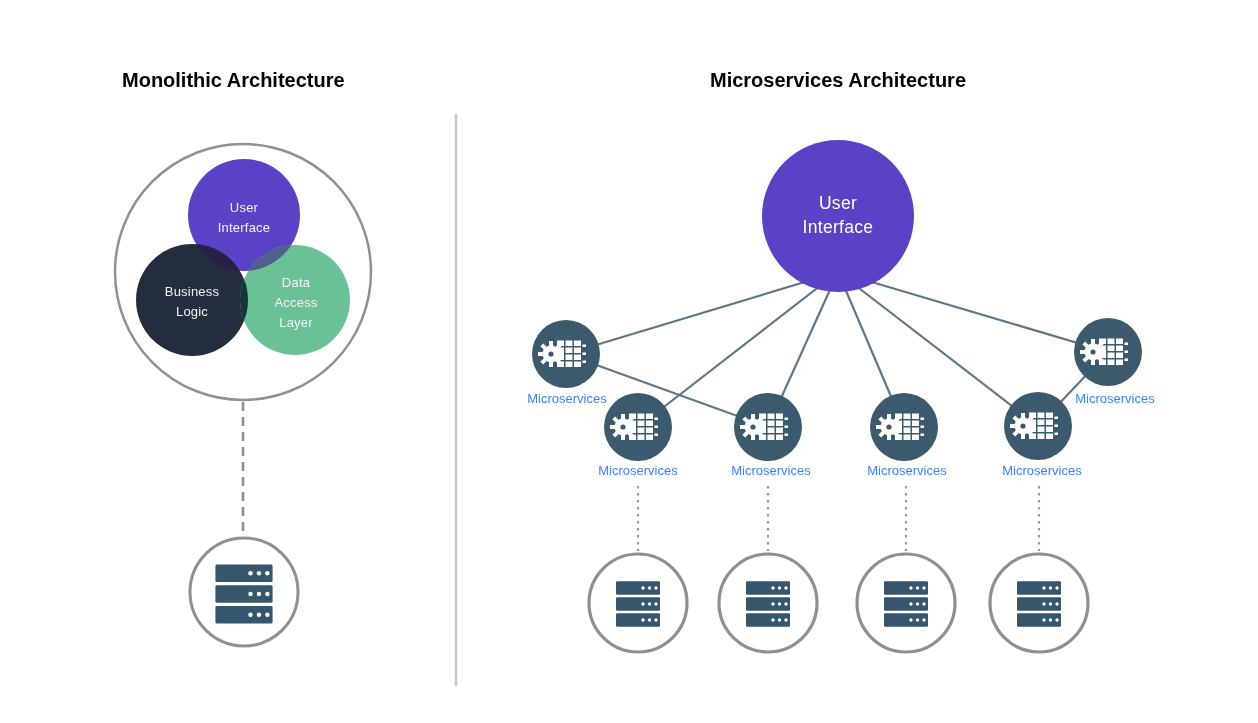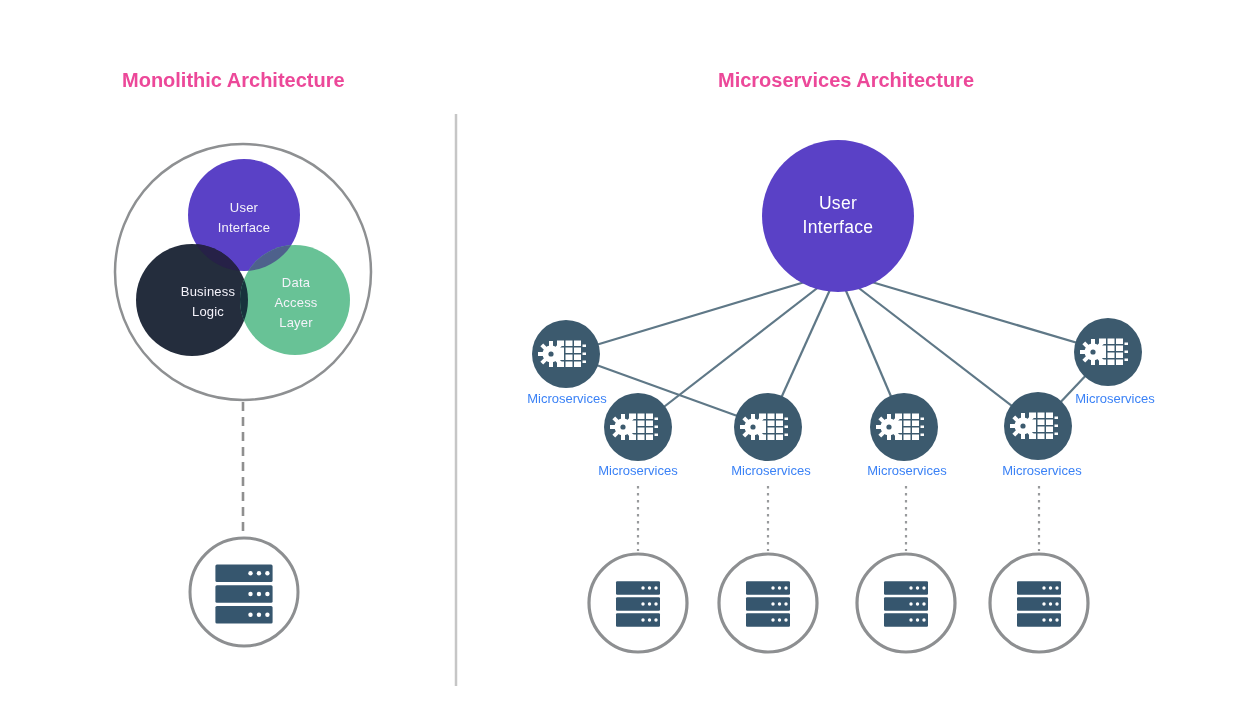--- a/index.html
+++ b/index.html
@@ -17,25 +17,25 @@
   }
   .canvas svg {
     position: absolute;
     left: 0;
     top: 0;
   }
   .title {
     position: absolute;
     font-size: 20px;
     font-weight: 600;
-    color: #ec4899;
+    color: #000000;
     white-space: nowrap;
   }
   .title-left { left: 122px; top: 69px; }
-  .title-right { left: 838px; top: 69px; transform: translateX(-50%); margin-left: 8px; }
+  .title-right { left: 838px; top: 69px; transform: translateX(-50%); }
   .vlabel {
     position: absolute;
     transform: translate(-50%, -50%);
     text-align: center;
     white-space: pre-line;
     color: #f4f2fa;
     font-size: 13px;
     line-height: 1.54;
     letter-spacing: 0.2px;
   }
@@ -196,21 +196,21 @@
     </g>
 
     <circle cx="838" cy="216" r="76" fill="#5a41c6"></circle>
   </svg>
 
   <div class="title title-left">Monolithic Architecture</div>
   <div class="title title-right">Microservices Architecture</div>
 
   <div class="vlabel" style="left:244px; top:218px;">User
 Interface</div>
-  <div class="vlabel" style="left:208px; top:302px;">Business
+  <div class="vlabel" style="left:192px; top:302px;">Business
 Logic</div>
   <div class="vlabel" style="left:296px; top:303px;">Data
 Access
 Layer</div>
 
   <div class="hub-label" style="left:838px; top:215px;">User
 Interface</div>
 
   <div class="ms-label" style="left:567px;  top:398px;">Microservices</div>
   <div class="ms-label" style="left:1115px; top:398px;">Microservices</div>

